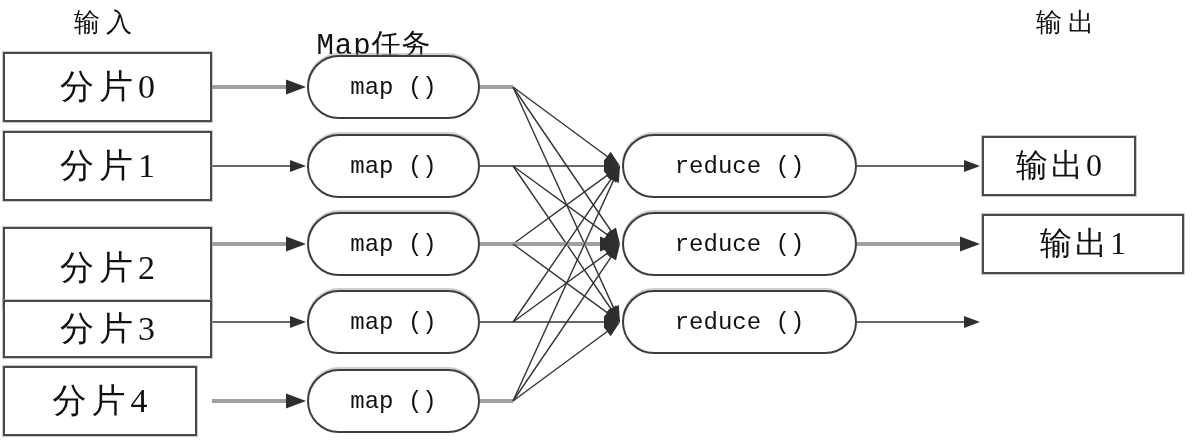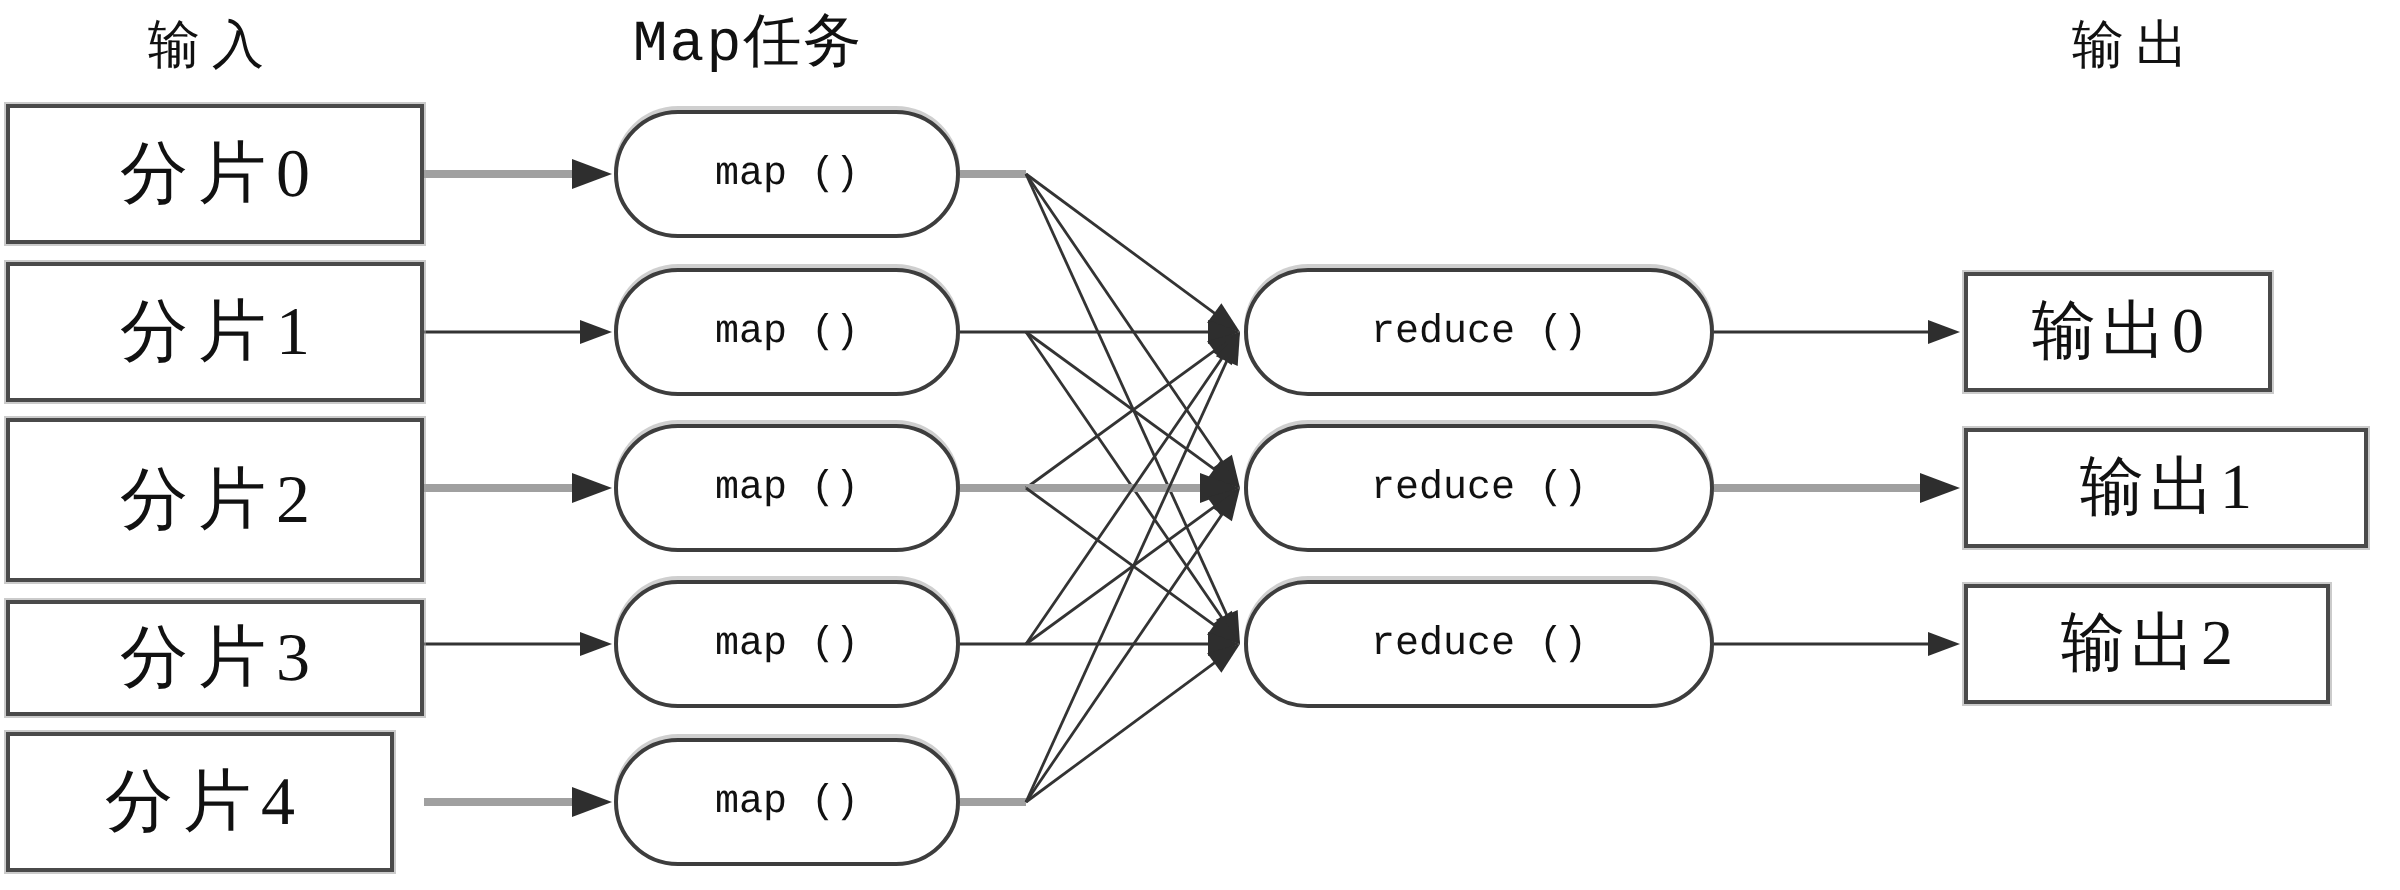--- a/index.html
+++ b/index.html
@@ -25,20 +25,21 @@
   }
   .hdr-cn {
     font-family: Liberation Serif, serif;
     font-size: 26px;
     letter-spacing: 6px;
   }
   .hdr-code {
     font-family: "Liberation Mono", "DejaVu Sans Mono", monospace;
     font-size: 29px;
     letter-spacing: 1px;
+    margin-top: 24px;
   }
   .node {
     position: absolute;
     box-sizing: border-box;
     background: #ffffff;
     display: flex;
     align-items: center;
     justify-content: center;
     white-space: nowrap;
     color: var(--text, #111111);
@@ -59,21 +60,21 @@
     margin-right: -5px; 
   }
   .label-cn-sm {
     font-family: "Liberation Serif", "DejaVu Serif", serif;
     font-size: 32px;
     letter-spacing: 3px;
     margin-right: -3px;
   }
   .label-code {
     font-family: "Liberation Mono", "DejaVu Sans Mono", monospace;
-    font-size: 20px;
+    font-size: 24px;
   }
 </style>
 </head>
 <body>
 
 <div class="canvas">
 
   <svg id="connectors">
       <line x1="212" y1="87" x2="295" y2="87" stroke="#a0a0a0" stroke-width="4"></line>
       <polygon points="306,87 286,94.5 286,79.5" fill="#2e2e2e"></polygon>
@@ -131,21 +132,21 @@
   <div class="hdr hdr-cn" style="left:106px">输入</div>
   <div class="hdr hdr-code" style="left:374px">Map任务</div>
   <div class="hdr hdr-cn" style="left:1068px">输出</div>
 
   <div class="node rect" style="left:3px;top:52px;width:209px;height:70px">
       <span class="label-cn">分片0</span>
     </div>
   <div class="node rect" style="left:3px;top:131px;width:209px;height:70px">
       <span class="label-cn">分片1</span>
     </div>
-  <div class="node rect" style="left:3px;top:209px;width:209px;height:82px">
+  <div class="node rect" style="left:3px;top:227px;width:209px;height:82px">
       <span class="label-cn">分片2</span>
     </div>
   <div class="node rect" style="left:3px;top:300px;width:209px;height:58px">
       <span class="label-cn">分片3</span>
     </div>
   <div class="node rect" style="left:3px;top:366px;width:194px;height:70px">
       <span class="label-cn">分片4</span>
     </div>
 
   <div class="node oval" style="left:307px;top:55px;width:173px;height:64px">
@@ -173,17 +174,14 @@
   <div class="node oval" style="left:622px;top:290px;width:235px;height:64px">
       <span class="label-code">reduce ()</span>
     </div>
 
   <div class="node rect" style="left:982px;top:136px;width:154px;height:60px">
       <span class="label-cn-sm">输出0</span>
     </div>
   <div class="node rect" style="left:982px;top:214px;width:202px;height:60px">
       <span class="label-cn-sm">输出1</span>
     </div>
-  <div class="node rect" style="left:982px;top:292px;width:183px;height:60px">
-      <span class="label-cn-sm">输出2</span>
-    </div>
 
 </div>
 
 </body></html>

